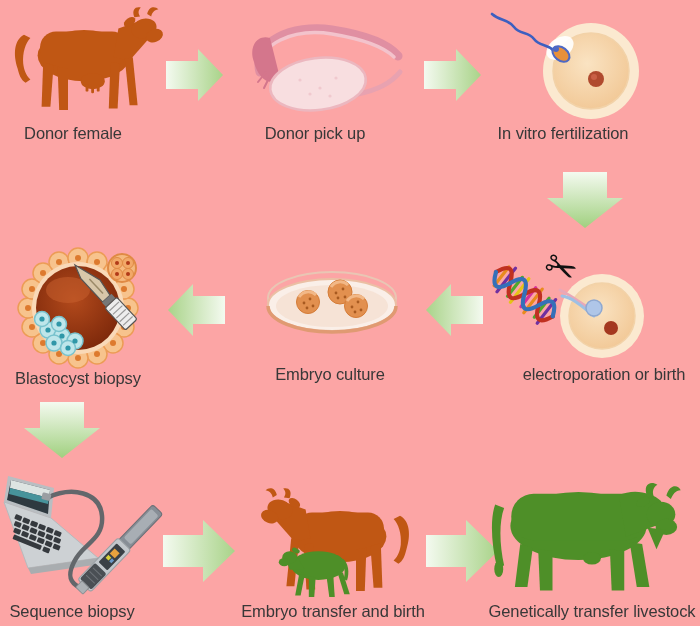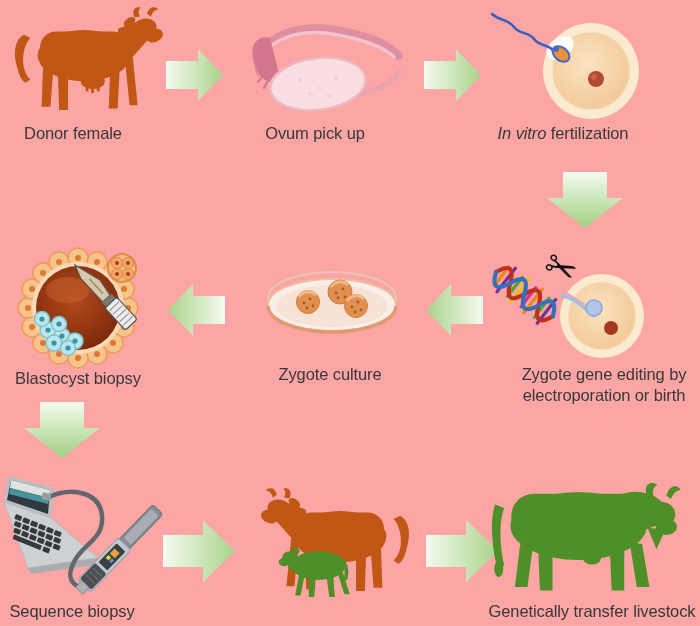--- a/index.html
+++ b/index.html
@@ -1,21 +1,21 @@
 <!DOCTYPE html>
 <html><head>
 <meta charset="utf-8">
 <style>
   html,body{margin:0;padding:0;background:#fff;}
   #canvas{position:relative;width:700px;height:626px;background:#fca5a5;overflow:hidden;
           font-family:"Liberation Sans",sans-serif;}
   .icon{position:absolute;}
   .label{position:absolute;transform:translateX(-50%);text-align:center;
          font-size:16.5px;line-height:21px;color:#383838;white-space:nowrap;letter-spacing:-0.1px;}
-  .label .it{font-style:italic;margin-top:28px;}
+  .label .it{margin-top:28px;}
   svg{display:block;overflow:visible;}
 </style>
 </head>
 <body>
 
 <div id="canvas">
 
   <svg width="0" height="0" style="position:absolute" aria-hidden="true">
     <defs>
       <linearGradient id="gR" x1="0" y1="0" x2="1" y2="0">
@@ -82,21 +82,21 @@
     </g>
     <ellipse cx="78" cy="70" rx="48" ry="26" transform="rotate(-7 78 70)" fill="#F8DEE0" stroke="#ECB7BF" stroke-width="2.5"></ellipse>
     <g fill="#F0C9CE">
       <circle cx="60" cy="66" r="1.6"></circle>
         <circle cx="80" cy="74" r="1.6"></circle>
         <circle cx="96" cy="64" r="1.6"></circle>
       <circle cx="70" cy="80" r="1.6"></circle>
         <circle cx="90" cy="82" r="1.6"></circle>
     </g>
   </svg>
-  <div class="label" style="left:315px;top:123px">Ovum pick up</div>
+  <div class="label" style="left:315px;top:123px">Donor pick up</div>
 
   <svg class="icon" style="left:424px;top:49px" width="57" height="52" viewBox="0 0 57 52">
     <polygon points="0,12 32,12 32,0 57,26 32,52 32,40 0,40" fill="url(#gR)"></polygon>
   </svg>
 
   <svg class="icon" style="left:488px;top:8px" width="185" height="120" viewBox="0 0 185 120">
     <circle cx="103" cy="63" r="48" fill="#FBE9D0"></circle>
     <circle cx="103" cy="63" r="38" fill="url(#eggG)" stroke="#F2D2A8" stroke-width="1.5"></circle>
     <circle cx="108" cy="71" r="8" fill="#B04A2E"></circle>
     <circle cx="106" cy="69" r="3" fill="#C96045"></circle>
@@ -130,21 +130,20 @@
         <line x1="47" y1="3" x2="47" y2="33" stroke="#E88A1E"></line>
         <line x1="58" y1="6" x2="58" y2="30" stroke="#4EA72E"></line>
         <line x1="64" y1="3" x2="64" y2="33" stroke="#7030A0"></line>
       </g>
       <path d="M0,18 Q9,-4 18,18 Q27,40 36,18 Q45,-4 54,18 Q63,40 72,18" fill="none" stroke="#C03020" stroke-width="4.2" stroke-linecap="round"></path>
       <path d="M0,18 Q9,40 18,18 Q27,-4 36,18 Q45,40 54,18 Q63,-4 72,18" fill="none" stroke="#3570B8" stroke-width="4.2" stroke-linecap="round"></path>
     </g>
     <text x="81" y="30" transform="rotate(25 81 30)" font-size="38" fill="#111" font-family="'DejaVu Sans',sans-serif" text-anchor="middle" dominant-baseline="central">✂</text>
   </svg>
   <div class="label" style="left:604px;top:364px">
-    <div>Zygote gene editing by</div>
     <div>electroporation or birth</div>
   </div>
 
   <svg class="icon" style="left:426px;top:284px" width="57" height="52" viewBox="0 0 57 52">
     <polygon points="57,12 25,12 25,0 0,26 25,52 25,40 57,40" fill="url(#gL)"></polygon>
   </svg>
 
   <svg class="icon" style="left:262px;top:258px" width="140" height="95" viewBox="0 0 140 95">
     <ellipse cx="70" cy="40" rx="64" ry="26" fill="none" stroke="#E9C6B4" stroke-width="2"></ellipse>
     <ellipse cx="70" cy="47" rx="64" ry="26" fill="#FAEFE8" stroke="#EBBFA4" stroke-width="2"></ellipse>
@@ -170,21 +169,21 @@
       <g transform="translate(94,48)">
         <circle r="11.5" fill="#E2904F" stroke="#D47C38" stroke-width="1"></circle>
         <path d="M-9,-5 A11,11 0 0 1 8,-7" stroke="#F2B887" stroke-width="3" fill="none"></path>
         <circle cx="-4" cy="1" r="1.4" fill="#A85A20"></circle>
           <circle cx="2" cy="-4" r="1.4" fill="#A85A20"></circle>
         <circle cx="5" cy="4" r="1.4" fill="#A85A20"></circle>
           <circle cx="-1" cy="6" r="1.4" fill="#A85A20"></circle>
       </g>
     </g>
   </svg>
-  <div class="label" style="left:330px;top:364px">Zygote culture</div>
+  <div class="label" style="left:330px;top:364px">Embryo culture</div>
 
   <svg class="icon" style="left:168px;top:284px" width="57" height="52" viewBox="0 0 57 52">
     <polygon points="57,12 25,12 25,0 0,26 25,52 25,40 57,40" fill="url(#gL)"></polygon>
   </svg>
 
   <svg class="icon" style="left:12px;top:240px" width="150" height="135" viewBox="0 0 150 135">
     <g fill="#F7C38D" stroke="#EC9C55" stroke-width="1.5">
       <circle cx="116" cy="68" r="10"></circle>
         <circle cx="112" cy="87" r="10"></circle>
         <circle cx="101" cy="103" r="10"></circle>
@@ -341,20 +340,21 @@
       <ellipse cx="20" cy="24" rx="11" ry="9"></ellipse>
       <ellipse cx="12" cy="31" rx="8" ry="6"></ellipse>
       <ellipse cx="29" cy="14" rx="6" ry="3.5" transform="rotate(25 29 14)"></ellipse>
       <path d="M34,48 L28,80 L36,80 L42,50 Z"></path>
       <path d="M48,52 L48,82 L56,82 L58,53 Z"></path>
       <path d="M74,52 L78,82 L86,82 L84,52 Z"></path>
       <path d="M90,46 L100,78 L108,78 L98,46 Z"></path>
       <path d="M98,26 C106,32 108,46 104,58 L99,56 C102,46 101,36 94,31 Z"></path>
     </g>
   </svg>
+  <div class="label" style="left:333px;top:601px">Embryo transfer and birth</div>
 
   <svg class="icon" style="left:426px;top:520px" width="72" height="62" viewBox="0 0 72 62">
     <polygon points="0,15 40,15 40,0 72,31 40,62 40,47 0,47" fill="url(#gR)"></polygon>
   </svg>
 
   <svg class="icon" style="left:484px;top:474px" width="198" height="121" viewBox="0 0 220 135">
     <g fill="#4E8F28">
       <path d="M12,34 C6,50 8,80 14,104 L22,102 C17,80 16,54 22,38 Z"></path>
       <ellipse cx="16" cy="106" rx="5" ry="9"></ellipse>
       <ellipse cx="105" cy="58" rx="76" ry="38"></ellipse>

